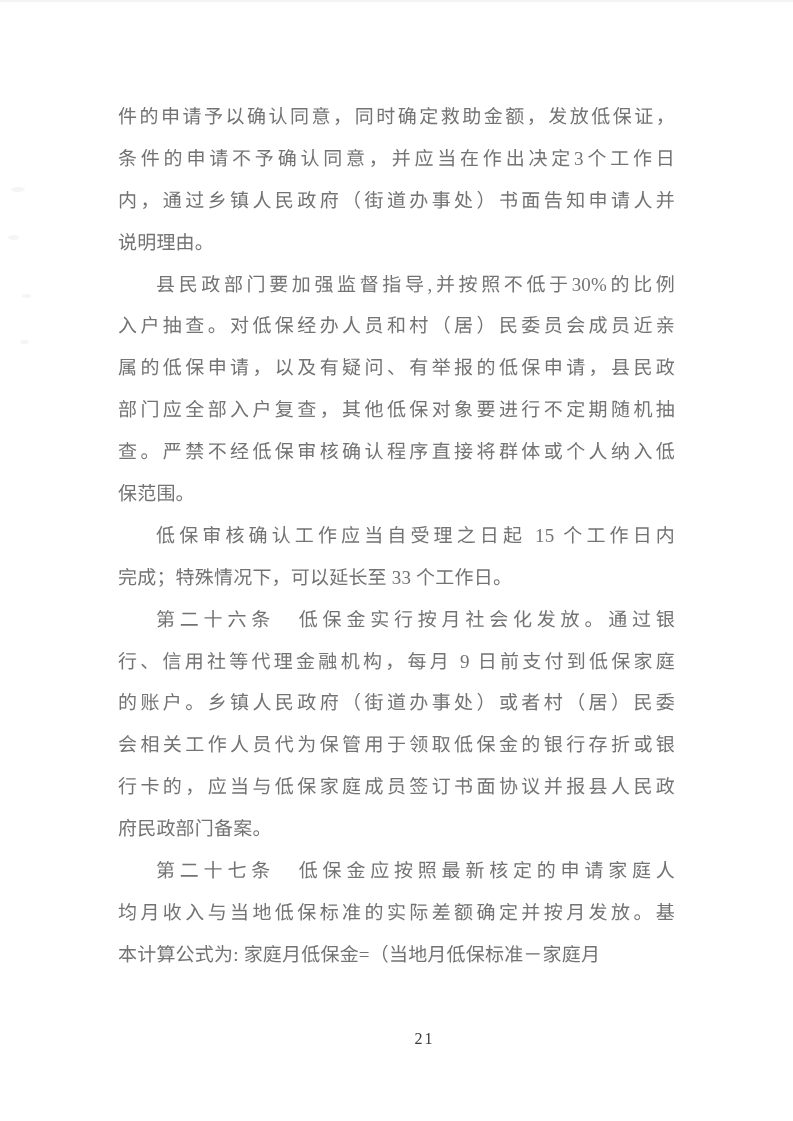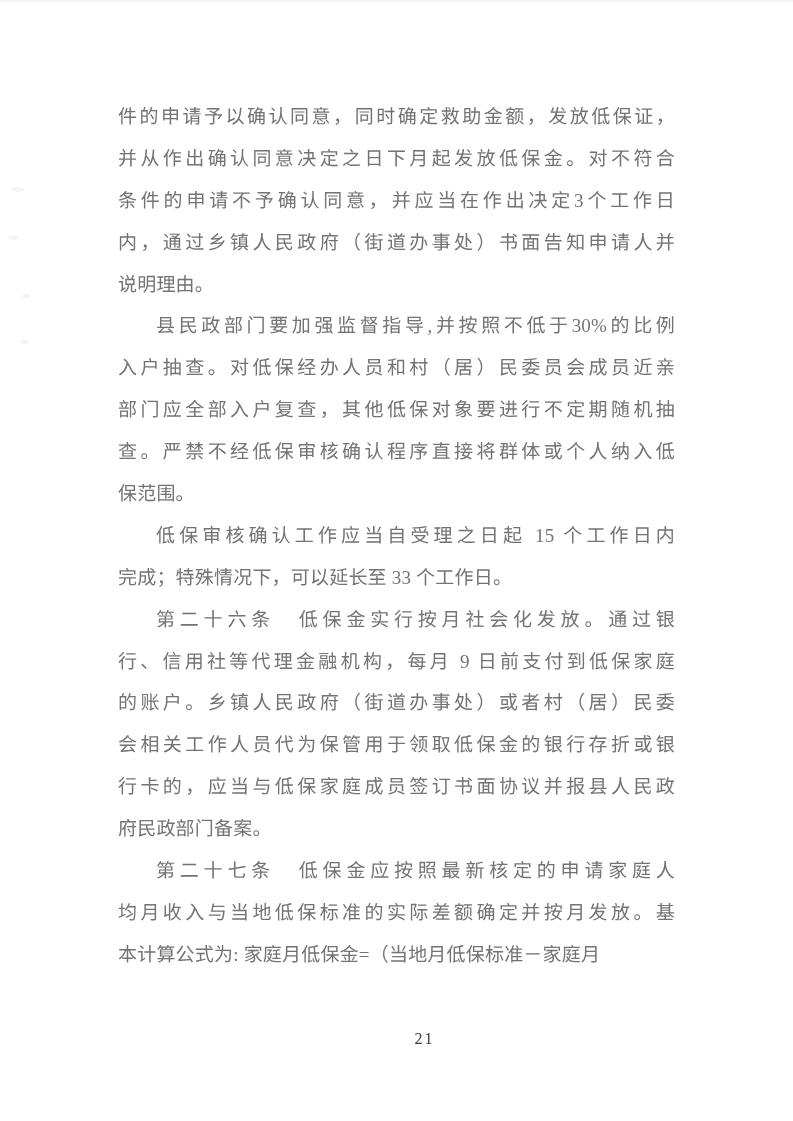--- a/index.html
+++ b/index.html
@@ -67,28 +67,28 @@
 
 <div class="scan-edge"></div>
 <div class="scan-artifact" style="left:11px; top:187px; width:14px; height:5px;"></div>
 <div class="scan-artifact" style="left:8px; top:235px; width:11px; height:5px;"></div>
 <div class="scan-artifact" style="left:22px; top:294px; width:9px; height:4px;"></div>
 <div class="scan-artifact" style="left:20px; top:340px; width:9px; height:4px;"></div>
 
 <div class="text-block">
     <div class="paragraph">
       <div class="line">件的申请予以确认同意，同时确定救助金额，发放低保证，</div>
-      <div class="line">并从作出确认同意决定之日下月起发放低保金。对不符合</div>
       <div class="line">条件的申请不予确认同意，并应当在作出决定3个工作日</div>
       <div class="line">内，通过乡镇人民政府（街道办事处）书面告知申请人并</div>
       <div class="line last">说明理由。</div>
     </div>
     <div class="paragraph">
       <div class="line indent">县民政部门要加强监督指导,并按照不低于30%的比例</div>
       <div class="line">入户抽查。对低保经办人员和村（居）民委员会成员近亲</div>
+      <div class="line">属的低保申请，以及有疑问、有举报的低保申请，县民政</div>
       <div class="line">部门应全部入户复查，其他低保对象要进行不定期随机抽</div>
       <div class="line">查。严禁不经低保审核确认程序直接将群体或个人纳入低</div>
       <div class="line last">保范围。</div>
     </div>
     <div class="paragraph">
       <div class="line indent">低保审核确认工作应当自受理之日起 15 个工作日内</div>
       <div class="line last">完成；特殊情况下，可以延长至 33 个工作日。</div>
     </div>
     <div class="paragraph">
       <div class="line indent">第二十六条　低保金实行按月社会化发放。通过银</div>

